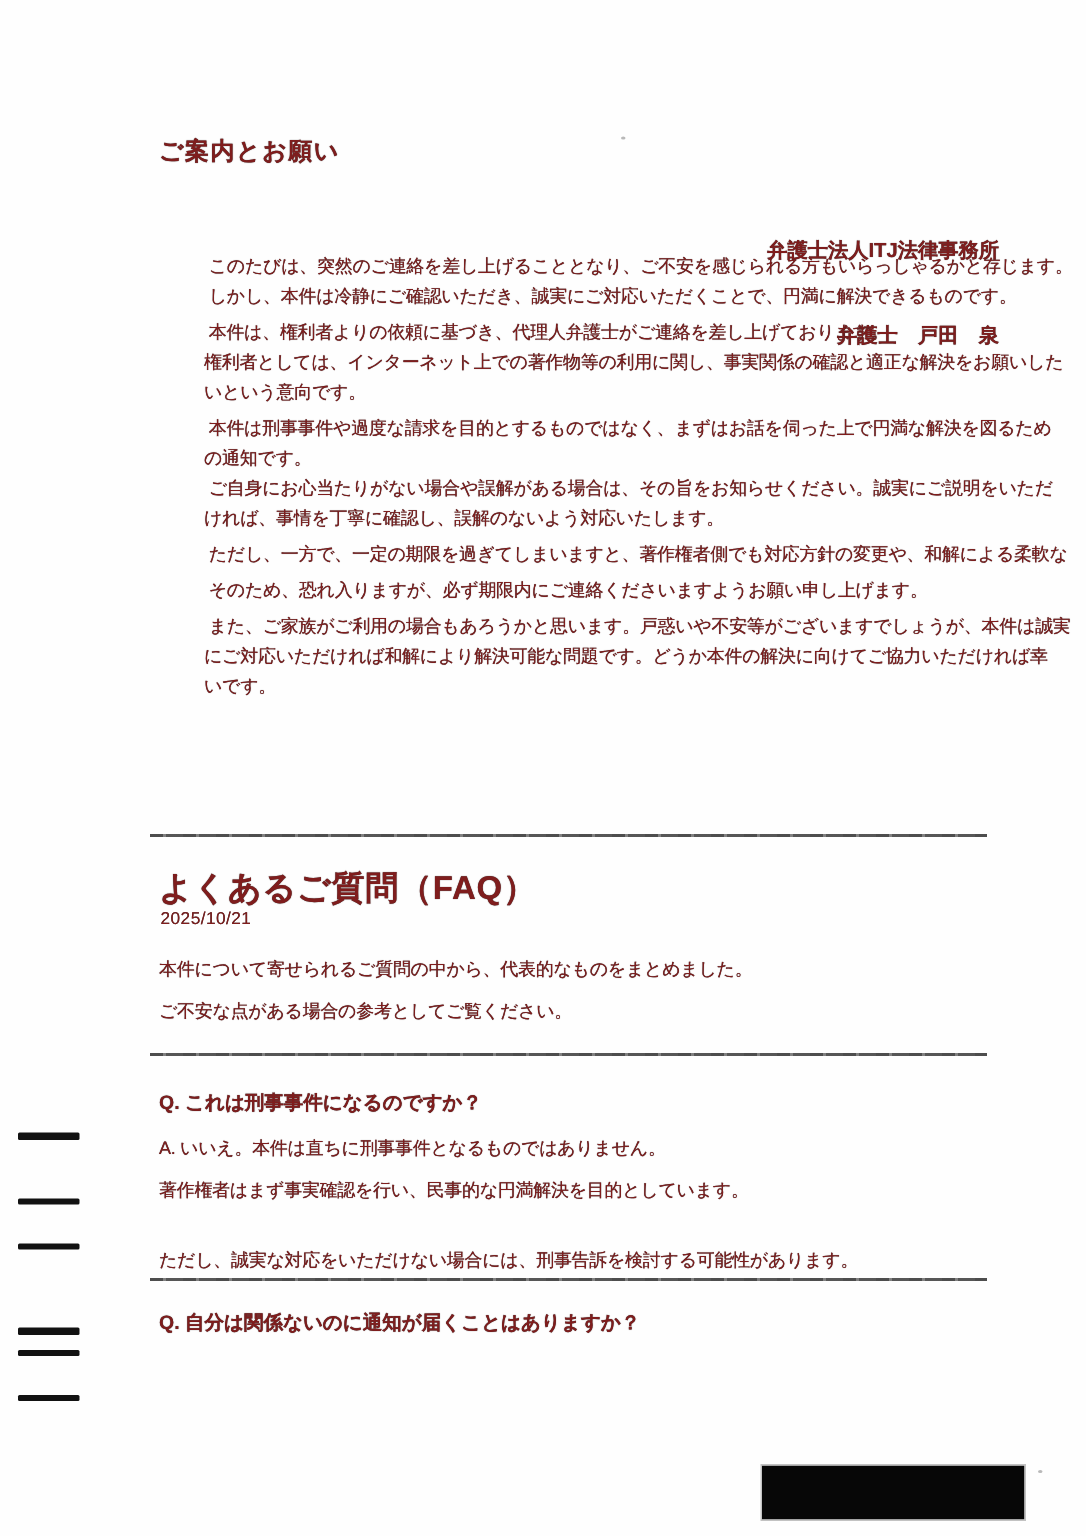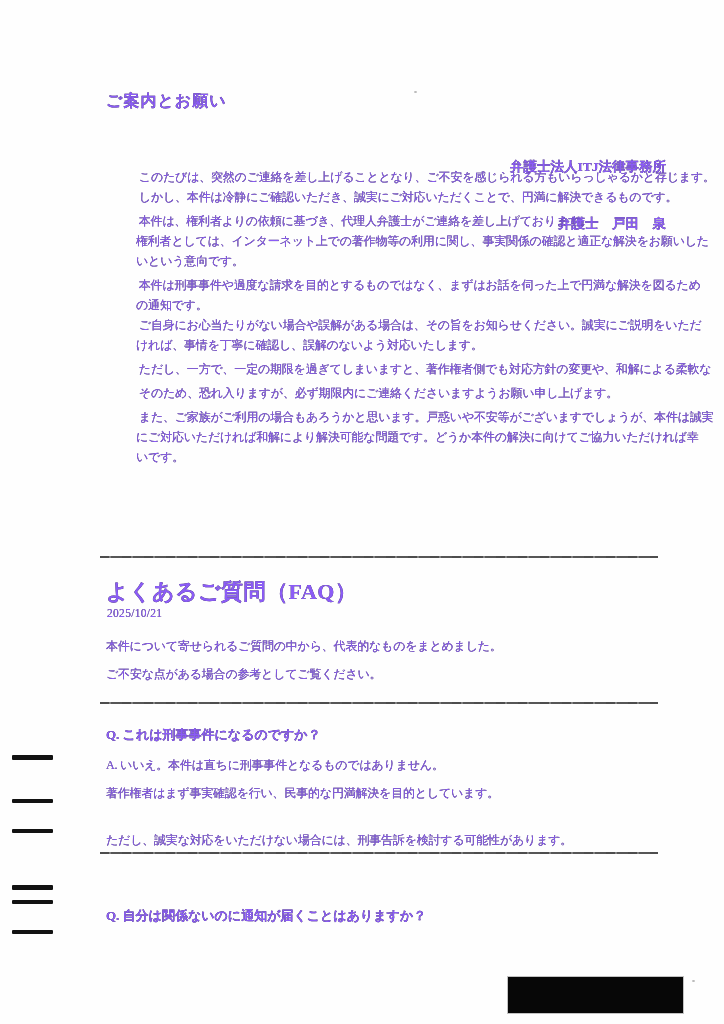--- a/index.html
+++ b/index.html
@@ -2,22 +2,22 @@
 <html lang="ja"><head>
 <meta charset="utf-8">
 <style>
   html,body{margin:0;padding:0;background:#e9e9e9;}
   .page{
     position:relative;
     width:724px;height:1024px;
     margin:0 auto;
     background:#fefefe;
     overflow:hidden;
-    font-family:Liberation Serif, serif;
-    color:#8b5cf6;
+    font-family:Liberation Sans, sans-serif;
+    color:#7f1d1d;
   }
   
   .letter-title{
     position:absolute;left:106px;top:91px;margin:0;
     font-size:16px;font-weight:700;letter-spacing:1px;
     text-shadow:0 0 .6px #222;
     white-space:pre;
   }
   .sender{
     position:absolute;right:58px;top:119px;
@@ -60,21 +60,21 @@
   }
   .faq-intro-1{position:absolute;left:106px;top:636px;}
   .faq-intro-2{position:absolute;left:106px;top:664px;}
   .faq-q{
     position:absolute;left:106px;
     font-size:13px;font-weight:700;letter-spacing:0;
     white-space:pre;
     text-shadow:0 0 .55px #222;
   }
   .q1{top:726px;}
-  .q2{top:907px;text-align:right;}
+  .q2{top:873px;text-align:right;}
   .faq-a{position:absolute;left:106px;}
   .a1{top:755px;}
   .a2{top:783px;}
   .a3{top:811px;margin-top:19px;}
   
   .edge-mark{
     position:absolute;left:12px;width:41px;height:4px;
     background:#121212;border-radius:1px;
   }
   .em1{top:755px;height:5px;}

